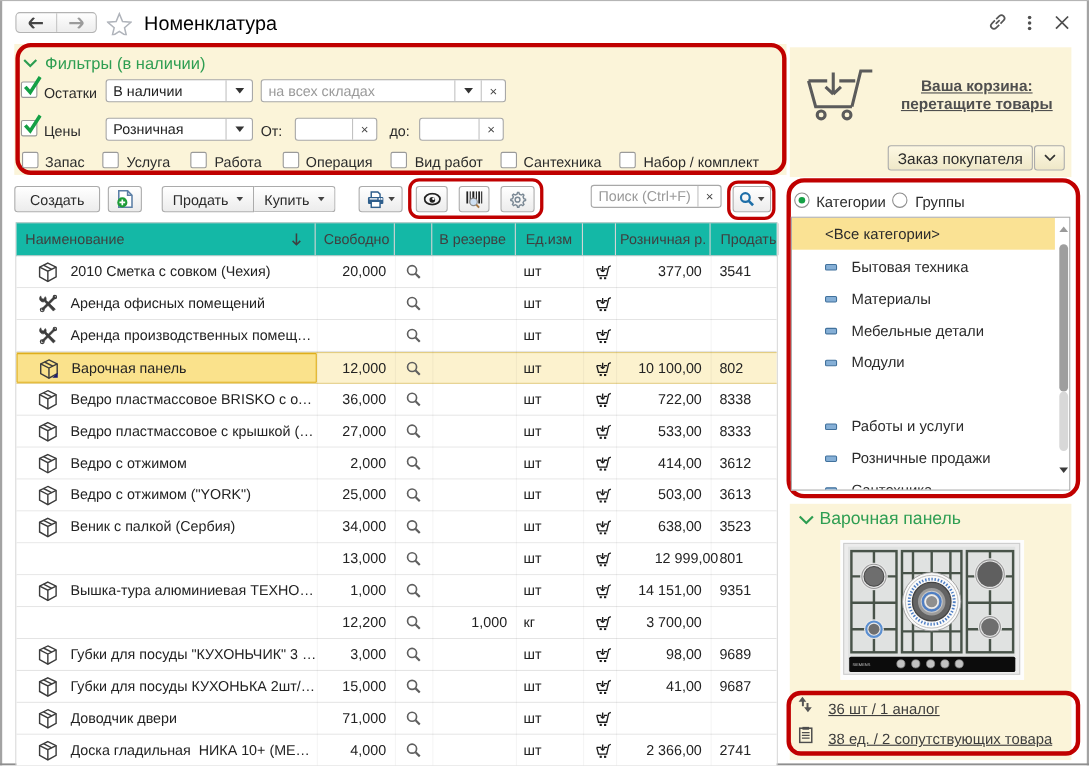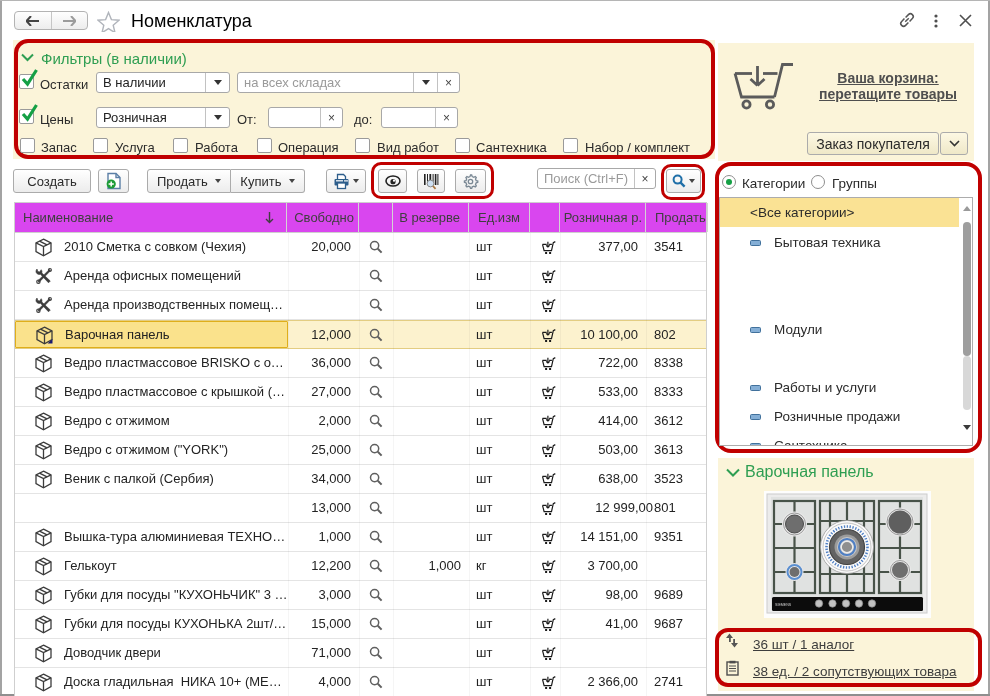--- a/index.html
+++ b/index.html
@@ -32,21 +32,21 @@
 .field .xx { width:22px; align-self:stretch; border-left:1px solid #c2c2c2; display:flex; align-items:center; justify-content:center; color:#444; font-size:12px; }
 .caret { width:0; height:0; border-left:4px solid transparent; border-right:4px solid transparent; border-top:5px solid #333; }
 .ph { color:#9a9a9a; }
 
 
 .btn { background:linear-gradient(#ffffff,#ececec); border:1px solid #ababab; border-radius:3px; font-size:13px; color:#2b2b2b; display:flex; align-items:center; justify-content:center; }
 
 
 #tbl { left:14px; top:202px; width:693px; height:494px; border-left:1px solid #cfcfcf; border-right:1px solid #cfcfcf; }
 .vline { position:absolute; top:31px; width:1px; height:463px; background:rgba(60,60,60,0.05); z-index:5; }
-#thead { position:absolute; left:0; top:0; width:691px; height:31px; background:#d946ef; border-top:1px solid #cfcfcf; border-bottom:1px solid #cfcfcf; }
+#thead { position:absolute; left:0; top:0; width:691px; height:31px; background:#14b8a6; border-top:1px solid #cfcfcf; border-bottom:1px solid #cfcfcf; }
 .hc { position:absolute; top:0; height:29px; line-height:29px; font-size:13px; color:#3f3f3f; border-right:1px solid #d4d4d4; }
 .row { position:absolute; left:0; width:691px; height:29px; border-bottom:1px solid #e4e4e4; font-size:13px; color:#232323; background:#fff; }
 .cell { position:absolute; top:0; height:28px; line-height:28px; }
 .namec { overflow:hidden; }
 .num { text-align:right; }
 .icon { position:absolute; left:19px; top:5px; }
 .nm { position:absolute; left:49px; white-space:nowrap; width:224px; overflow:hidden; text-overflow:ellipsis; }
 .magc svg { position:absolute; left:50%; top:50%; transform:translate(-50%,-50%); }
 .cartc svg { position:absolute; left:50%; top:50%; transform:translate(calc(-50% + 4px),-50%); }
 .row.sel { background:#FCF2CE; border-top:1px solid #e3cd82; border-bottom:1px solid #e3cd82; }
@@ -596,30 +596,20 @@
             <path d="M6.4 1.8 V7 M6.4 7 L4.6 5.4 M6.4 7 L8.2 5.4"></path>
           </g>
           <rect x="3.6" y="12" width="2" height="2" fill="#1a1a1a"></rect>
           <rect x="7.6" y="12" width="2" height="2" fill="#1a1a1a"></rect>
         </svg>
       </div>
       <div class="cell num" style="left:545px;width:78px">14 151,00</div>
       <div class="cell" style="left:639px;width:54px">9351</div>
     </div>
 <div class="row" style="top:350px">
-      <div class="cell namec" style="left:0;width:273px">
-        <svg class="icon" width="19" height="19" viewBox="0 0 19 19">
-          <g fill="none" stroke="#3c3c3c" stroke-width="1.3">
-            <path d="M9.5 1.2 L17 4.8 L17 13.6 L9.5 17.8 L2 13.6 L2 4.8 Z"></path>
-            <path d="M2 4.8 L9.5 8.6 L17 4.8 M9.5 8.6 L9.5 17.8"></path>
-            <path d="M5.5 3.1 L13 6.8"></path>
-          </g>
-        </svg>
-        <span class="nm">Гелькоут</span>
-      </div>
       <div class="cell num" style="left:273px;width:63px">12,200</div>
       <div class="cell magc" style="left:344px;width:34px">
         <svg width="14" height="14" viewBox="0 0 14 14">
           <circle cx="5.6" cy="5.6" r="4.1" fill="none" stroke="#5f5f5f" stroke-width="1.5"></circle>
           <path d="M8.8 8.8 L12.6 12.6" stroke="#5f5f5f" stroke-width="2"></path>
         </svg>
       </div>
       <div class="cell num" style="left:378px;width:68px">1,000</div>
       <div class="cell" style="left:461px;width:52px">кг</div>
       <div class="cell cartc" style="left:515px;width:30px">
@@ -801,20 +791,22 @@
 <div class="abs redbox" style="left:715px;top:162px;width:267px;height:291px;border-radius:16px"></div>
 <div class="abs" style="left:722px;top:175px;width:14px;height:14px;border:1px solid #8e8e8e;border-radius:50%;background:#fff"></div>
 <div class="abs" style="left:726px;top:179px;width:6px;height:6px;border-radius:50%;background:#14a045"></div>
 <div class="abs lbl" style="left:742px;top:176px;font-size:13.5px">Категории</div>
 <div class="abs" style="left:811px;top:175px;width:14px;height:14px;border:1px solid #8e8e8e;border-radius:50%;background:#fff"></div>
 <div class="abs lbl" style="left:832px;top:176px;font-size:13.5px">Группы</div>
 
 <div id="listbox" class="abs" style="left:719px;top:197px;width:254px;height:249px;background:#fff;border:1px solid #acacac;overflow:hidden">
   <div style="position:absolute;left:0px;top:0px;width:239px;height:29px;background:#FAE294;line-height:29px;font-size:13.5px;color:#2b2b2b;padding-left:30px">&lt;Все категории&gt;</div>
   <div class="cat" style="top:30px">Бытовая техника</div>
+  <div class="cat" style="top:59px">Материалы</div>
+  <div class="cat" style="top:88px">Мебельные детали</div>
   <div class="cat" style="top:117px">Модули</div>
   <div class="cat" style="top:204px">Розничные продажи</div>
   <div class="cat" style="top:175px">Работы и услуги</div>
   <div class="cat" style="top:233px">Сантехника</div>
   <div id="sbar"></div>
   <div class="sarrow" style="left:243px;top:8px;border-bottom:5px solid #9a9a9a"></div>
   <div class="sarrow" style="left:243px;top:227px;border-top:5px solid #3a3a3a"></div>
 </div>
 
 <svg class="abs" style="left:726px;top:468px" width="14" height="9" viewBox="0 0 14 9">

